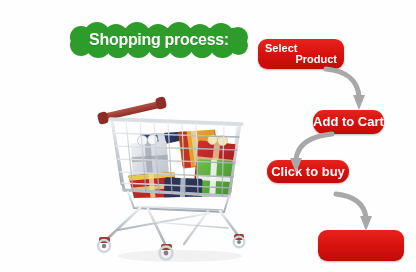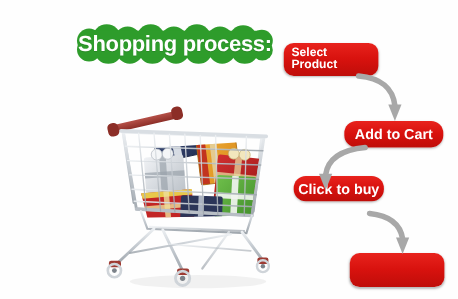--- a/index.html
+++ b/index.html
@@ -39,21 +39,21 @@
     background: #2e9c2b;
     border-radius: 10px;
   }
   .title-text {
     position: absolute;
     left: 0; right: 0; top: 0; bottom: 0;
     display: flex;
     align-items: center;
     justify-content: center;
     color: #ffffff;
-    font-size: 20px;
+    font-size: 16px;
     font-weight: bold;
     letter-spacing: -0.3px;
     white-space: nowrap;
     text-shadow: 0 1px 0 rgba(0,0,0,0.12);
   }
 
   
   .cart-wrap {
     position: absolute;
     left: 88px;
@@ -76,31 +76,31 @@
   .badge .ln {
     display: block;
     white-space: nowrap;
     line-height: 1.02;
   }
   .badge.two-line {
     padding: 4px 7px 5px 7px;
     font-size: 11px;
   }
   .badge.two-line .ln1 { text-align: left; }
-  .badge.two-line .ln2 { }
+  .badge.two-line .ln2 { text-align: right; }
   .badge.one-line {
     display: flex;
     align-items: center;
     justify-content: center;
     font-size: 13px;
     border-radius: 11px;
   }
 
   #badge-select  { left: 258px; top: 39px;  width: 86px; height: 30px; }
-  #badge-cart    { left: 313px; top: 110px; width: 90px; height: 24px; text-align: center; }
+  #badge-cart    { left: 313px; top: 110px; width: 71px; height: 24px; text-align: center; }
   #badge-buy     { left: 267px; top: 160px; width: 82px; height: 23px; }
   #badge-confirm { left: 318px; top: 230px; width: 86px; height: 31px; }
 
   
   .arrow { position: absolute; }
   .arrow svg { display: block; overflow: visible; }
   #arrow-1 { left: 324px; top: 66px;  width: 56px; height: 48px; }
   #arrow-2 { left: 278px; top: 132px; width: 62px; height: 44px; }
   #arrow-3 { left: 334px; top: 192px; width: 56px; height: 42px; }
 </style>

